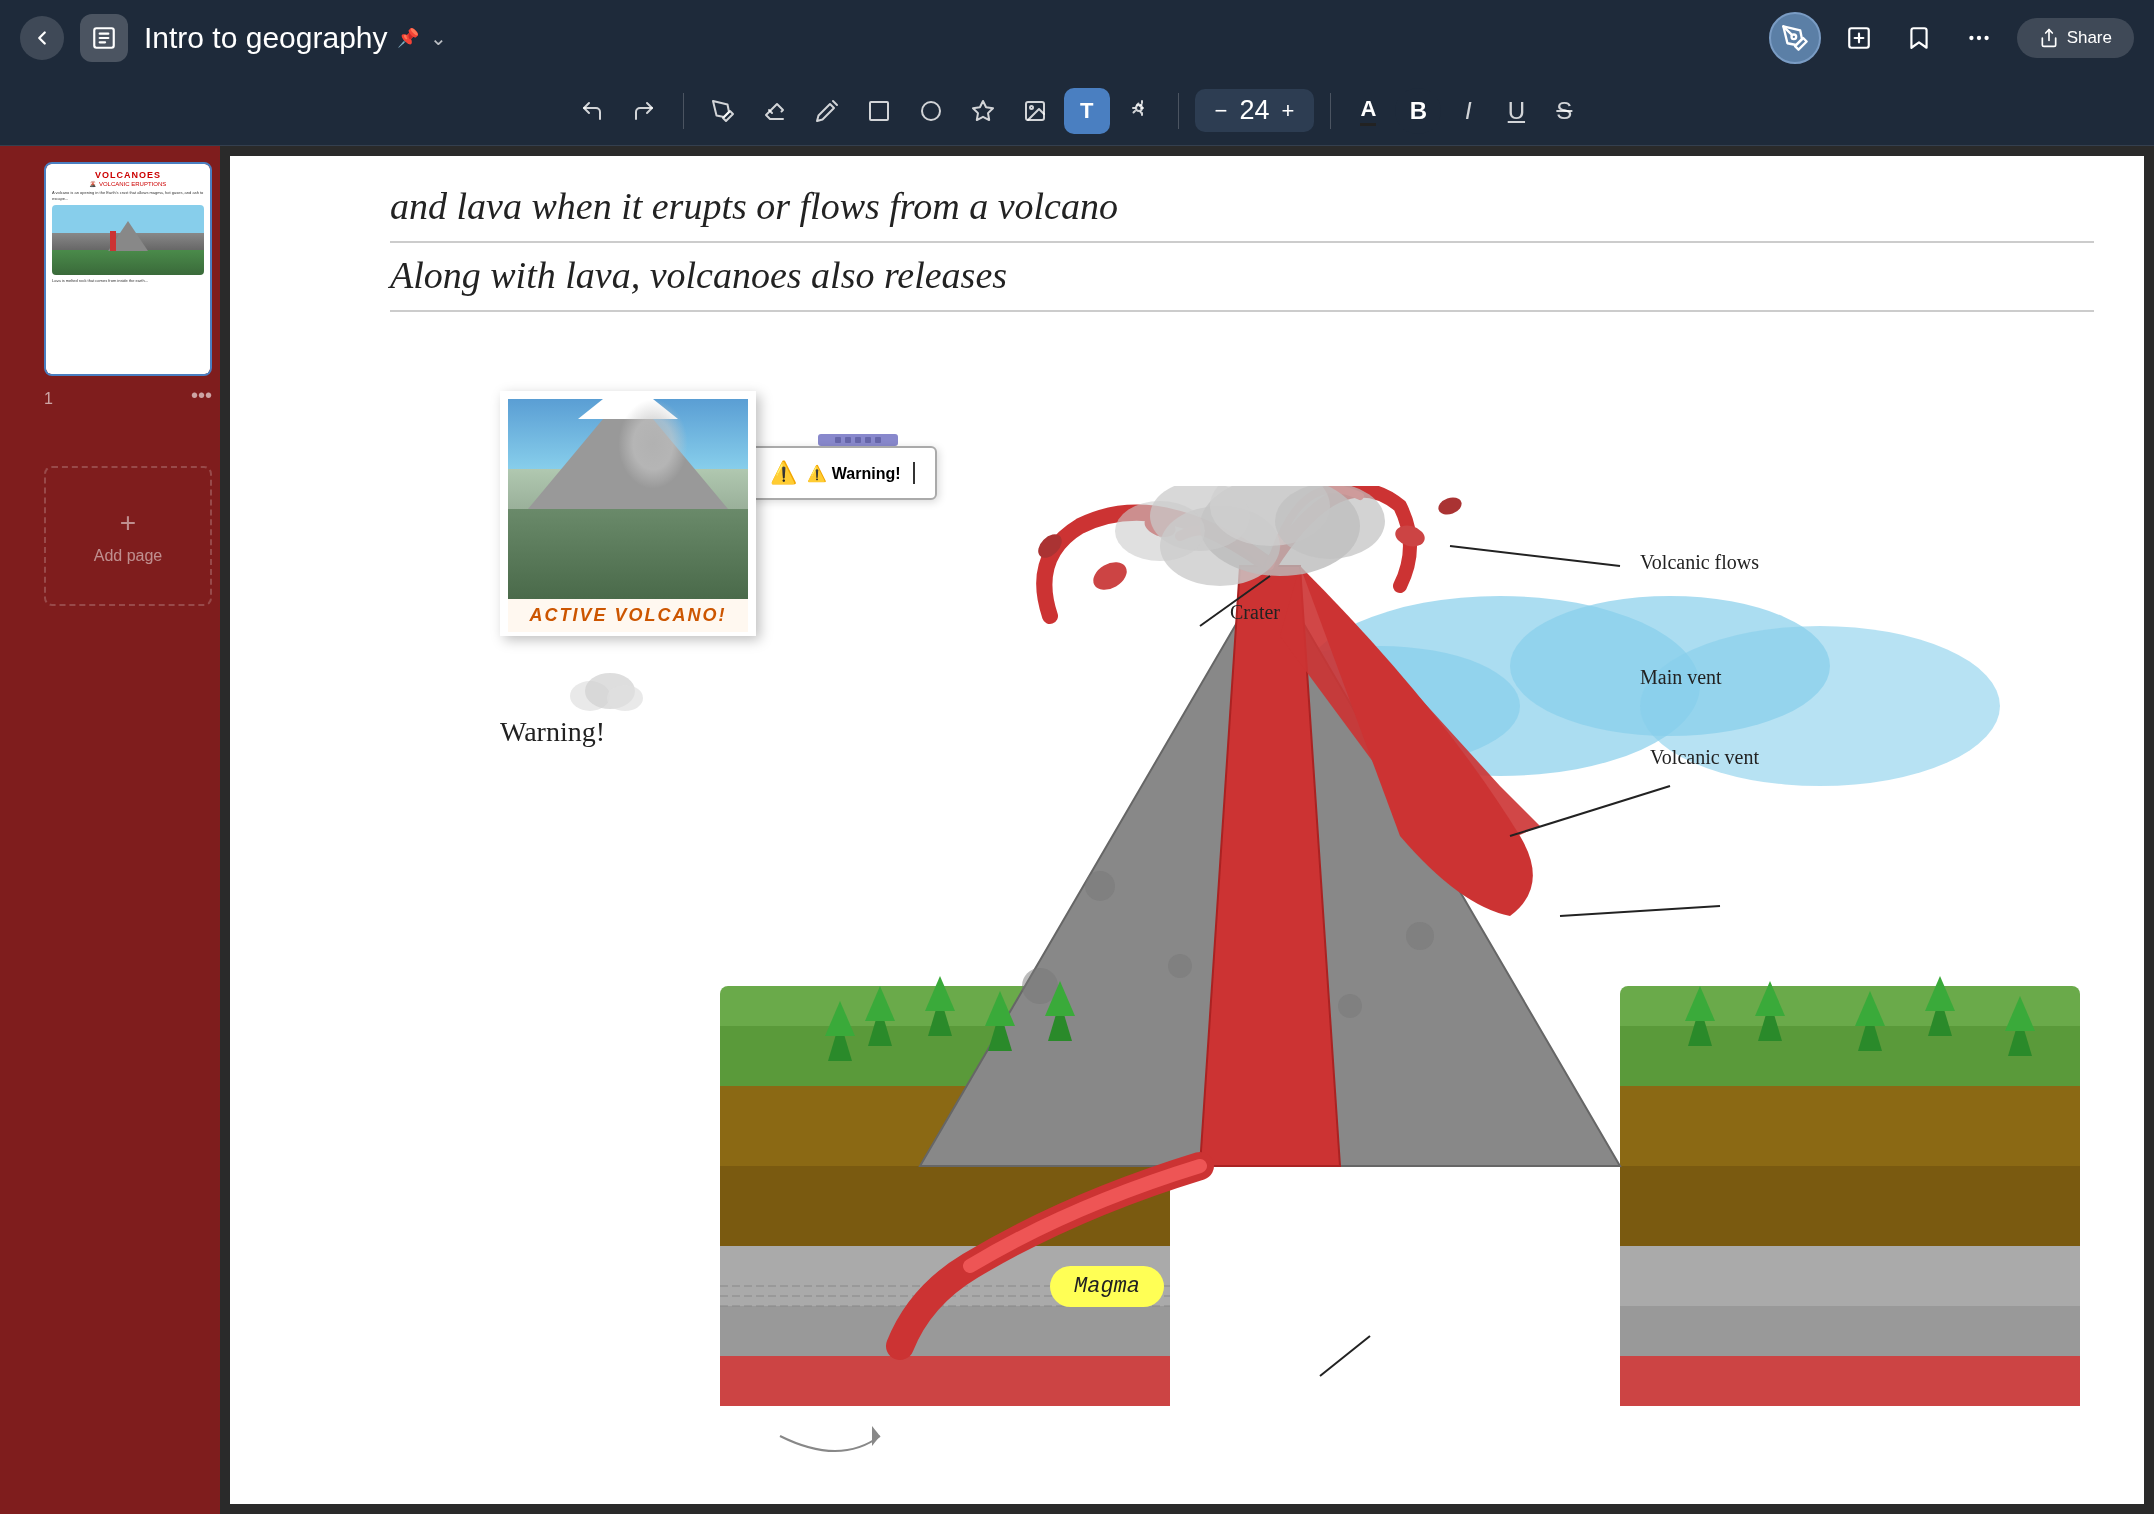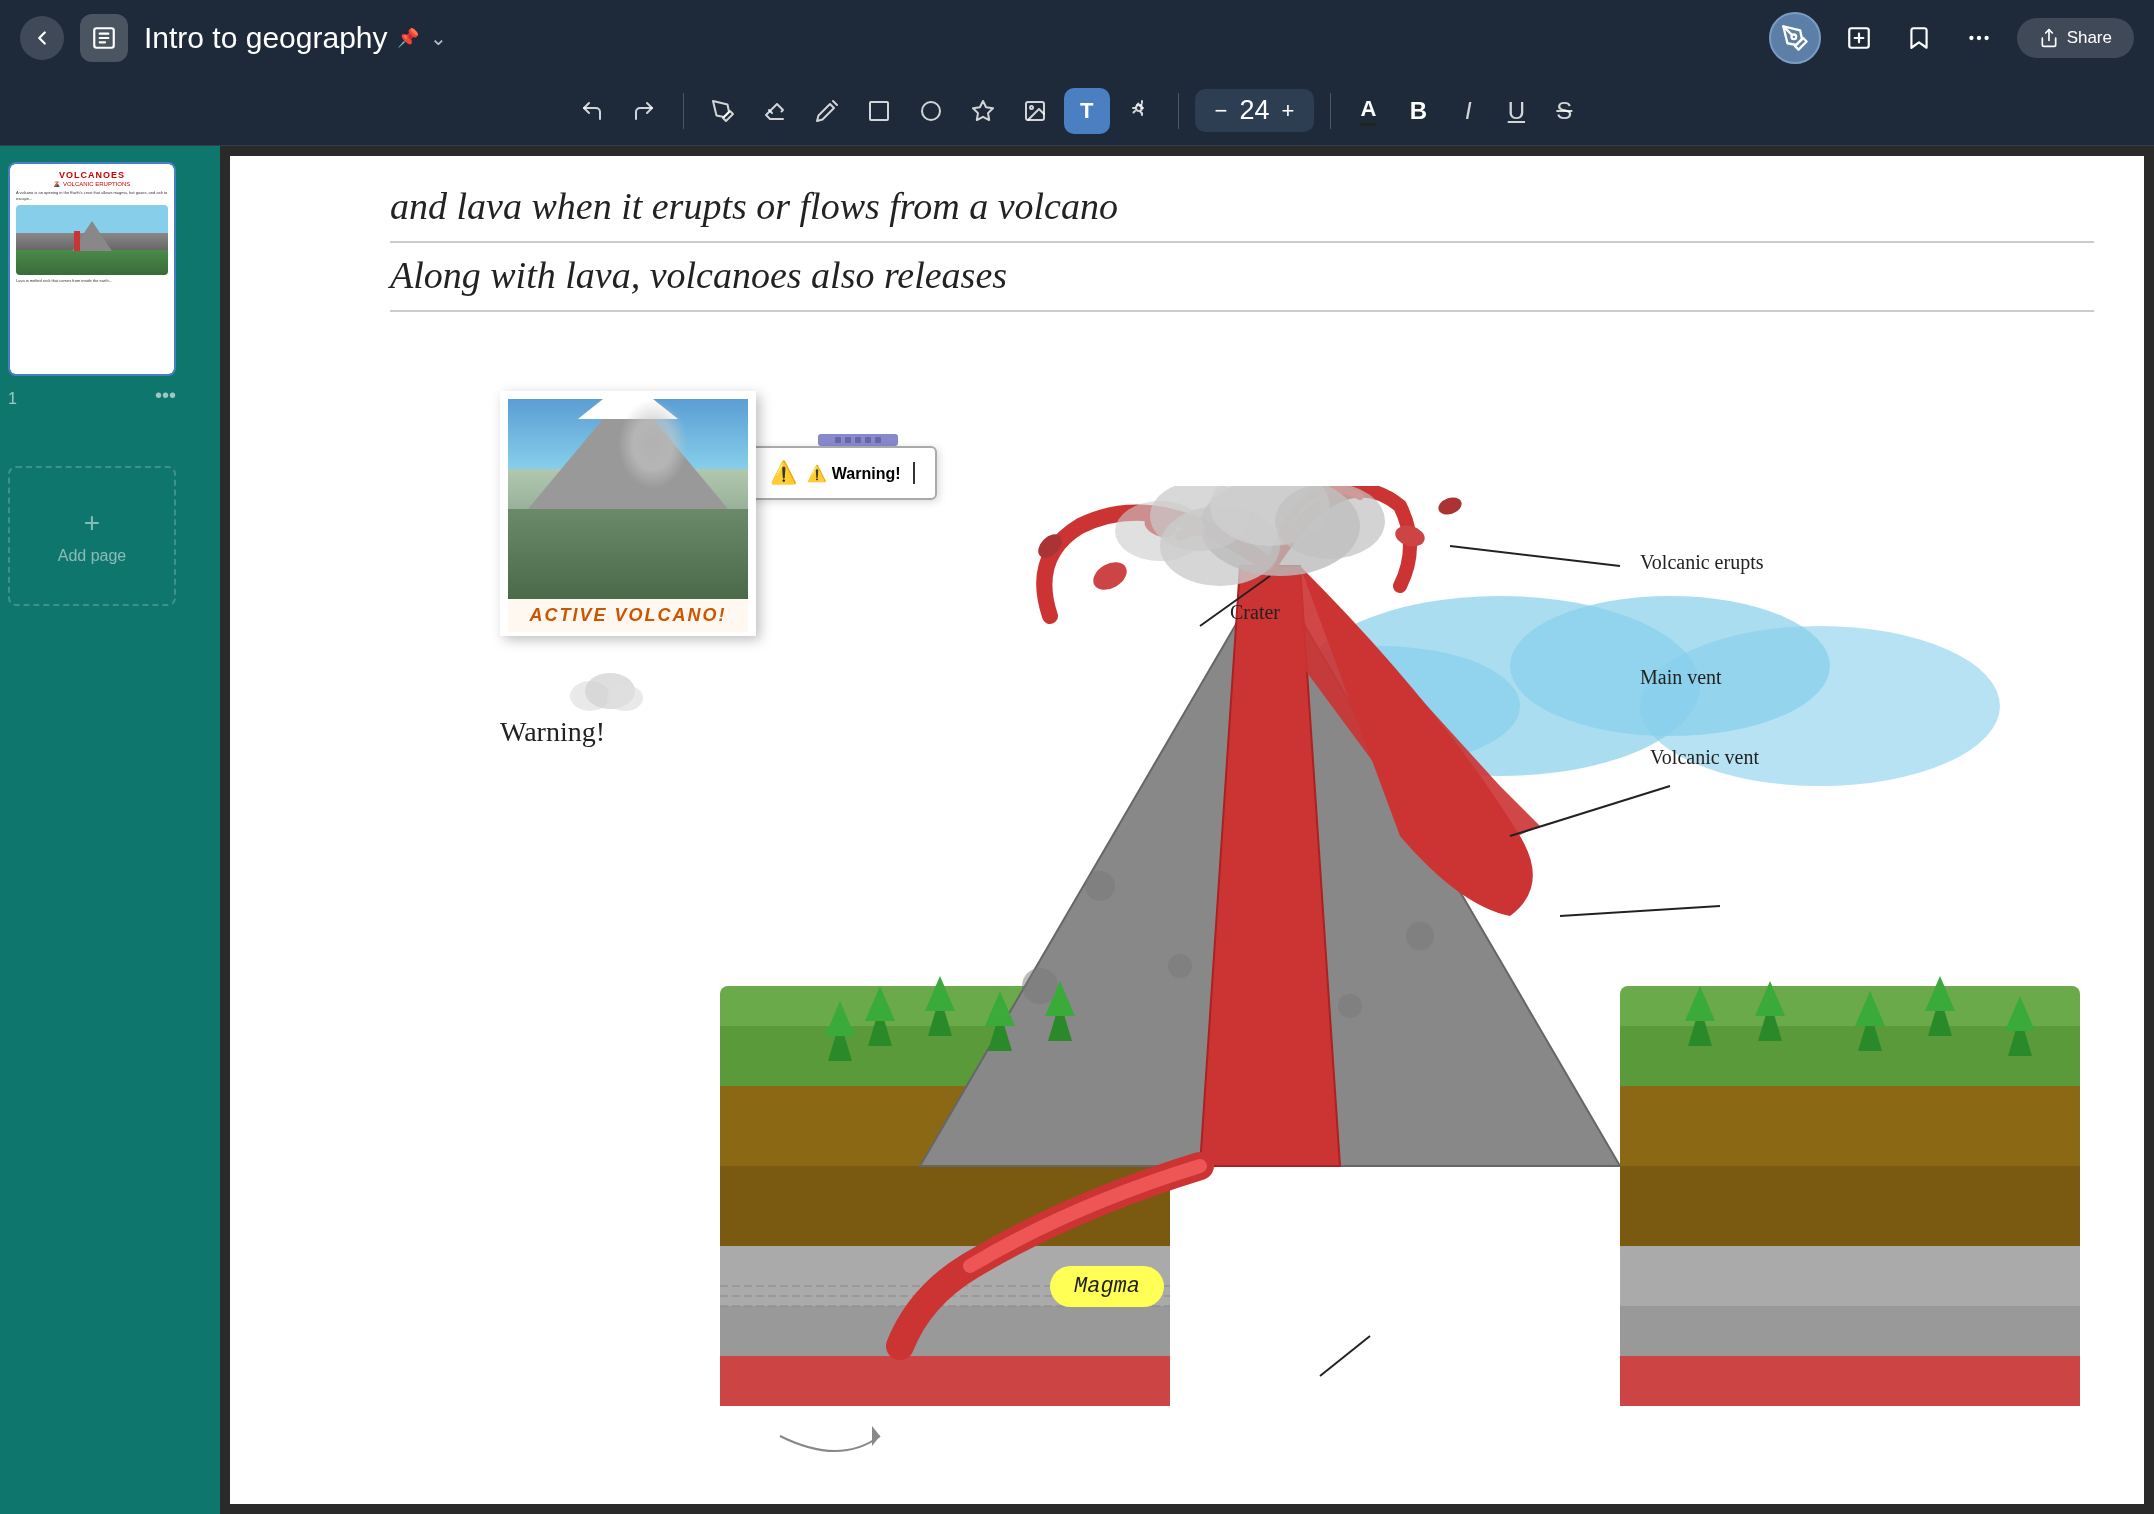--- a/index.html
+++ b/index.html
@@ -31,21 +31,21 @@
     .size-control { display: flex; align-items: center; gap: 4px; background: #2d3d52; border-radius: 10px; padding: 6px 12px; }
     .size-btn { background: transparent; border: none; color: white; font-size: 22px; cursor: pointer; padding: 0 8px; }
     .size-value { color: white; font-size: 27px; min-width: 30px; text-align: right; }
     .divider { width: 1px; height: 36px; background: rgba(255,255,255,0.2); margin: 0 8px; }
     .format-btn { width: 42px; height: 42px; border-radius: 8px; background: transparent; border: none; cursor: pointer; display: flex; align-items: center; justify-content: center; color: rgba(255,255,255,0.8); font-size: 22px; }
     .format-btn.active { background: #4a7fc1; color: white; border-radius: 50%; width: 46px; height: 46px; }
 
     
     .sidebar {
       position: absolute; top: 146px; left: 0; width: 220px; bottom: 0;
-      background: #0f766e; z-index: 5; display: flex; flex-direction: column; align-items: flex-start; padding: 16px 8px;
+      background: #7f1d1d; z-index: 5; display: flex; flex-direction: column; align-items: flex-end; padding: 16px 8px;
     }
     .page-thumb { width: 168px; border: 2px solid #4a7fc1; border-radius: 8px; overflow: hidden; cursor: pointer; position: relative; }
     .page-thumb-inner {
       width: 100%; height: 210px; background: white; border-radius: 6px; overflow: hidden;
       display: flex; align-items: center; justify-content: center;
     }
     .page-number { color: rgba(255,255,255,0.6); font-size: 16px; margin-top: 8px; }
     .add-page-btn {
       width: 168px; height: 140px; border: 2px dashed rgba(255,255,255,0.2); border-radius: 8px;
       background: transparent; color: rgba(255,255,255,0.5); cursor: pointer; display: flex; flex-direction: column; align-items: center; justify-content: center; gap: 8px; font-size: 16px; margin-top: 50px;
@@ -401,21 +401,21 @@
       <line x1="790" y1="350" x2="950" y2="300" stroke="#222" stroke-width="2"></line>
 
       <line x1="840" y1="430" x2="1000" y2="420" stroke="#222" stroke-width="2"></line>
 
       <line x1="600" y1="890" x2="650" y2="850" stroke="#222" stroke-width="2"></line>
 
       <path d="M 60,950 Q 120,980 160,950" stroke="#888" stroke-width="2" fill="none"></path>
       <polygon points="160,950 152,940 152,960" fill="#888"></polygon>
     </svg>
 
-    <div style="position:absolute;top:395px;left:1410px;font-size:20px;font-family:'Georgia',serif;color:#222;">Volcanic erupts</div>
+    <div style="position:absolute;top:395px;left:1410px;font-size:20px;font-family:'Georgia',serif;color:#222;">Volcanic flows</div>
     <div style="position:absolute;top:445px;left:1000px;font-size:20px;font-family:'Georgia',serif;color:#222;">Crater</div>
     <div style="position:absolute;top:510px;left:1410px;font-size:20px;font-family:'Georgia',serif;color:#222;">Main vent</div>
     <div style="position:absolute;top:590px;left:1420px;font-size:20px;font-family:'Georgia',serif;color:#222;">Volcanic vent</div>
 
     <div style="position:absolute;top:1110px;left:820px;background:#ffff55;border-radius:24px;padding:8px 24px;font-size:22px;font-style:italic;font-family:Liberation Mono, monospace;color:#222;">Magma</div>
 
   </div>
 </div>
 
 </body></html>

